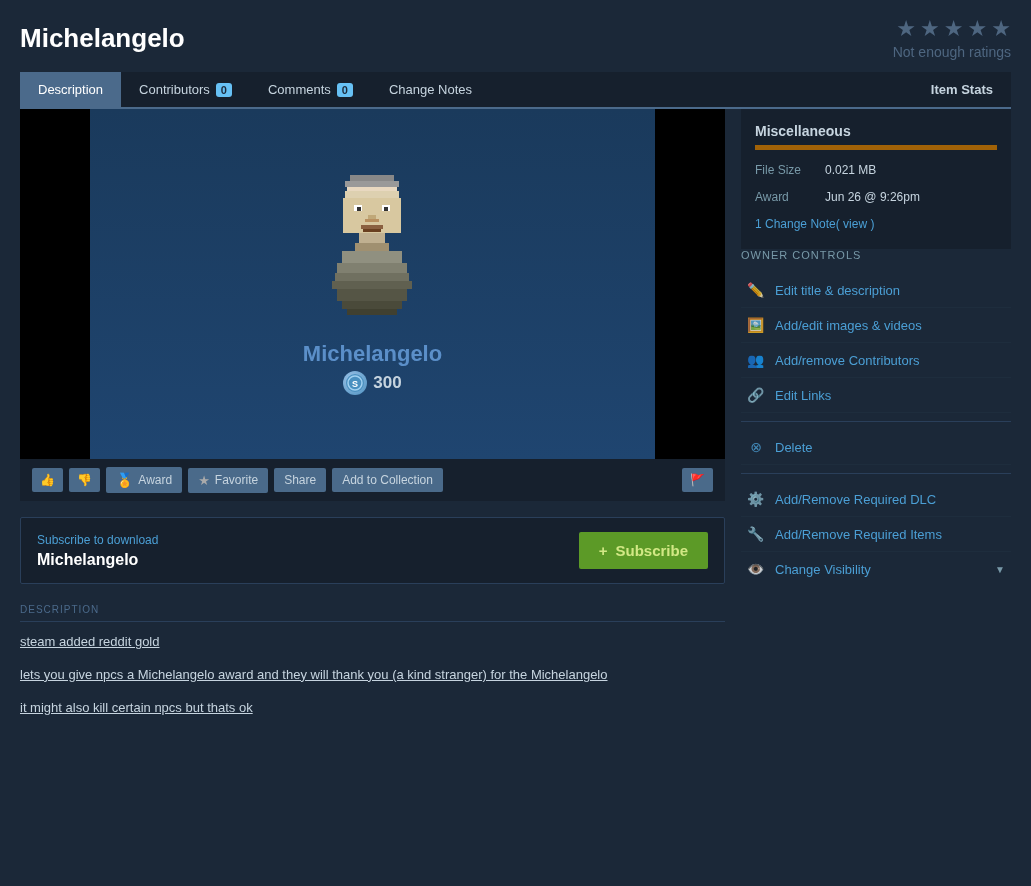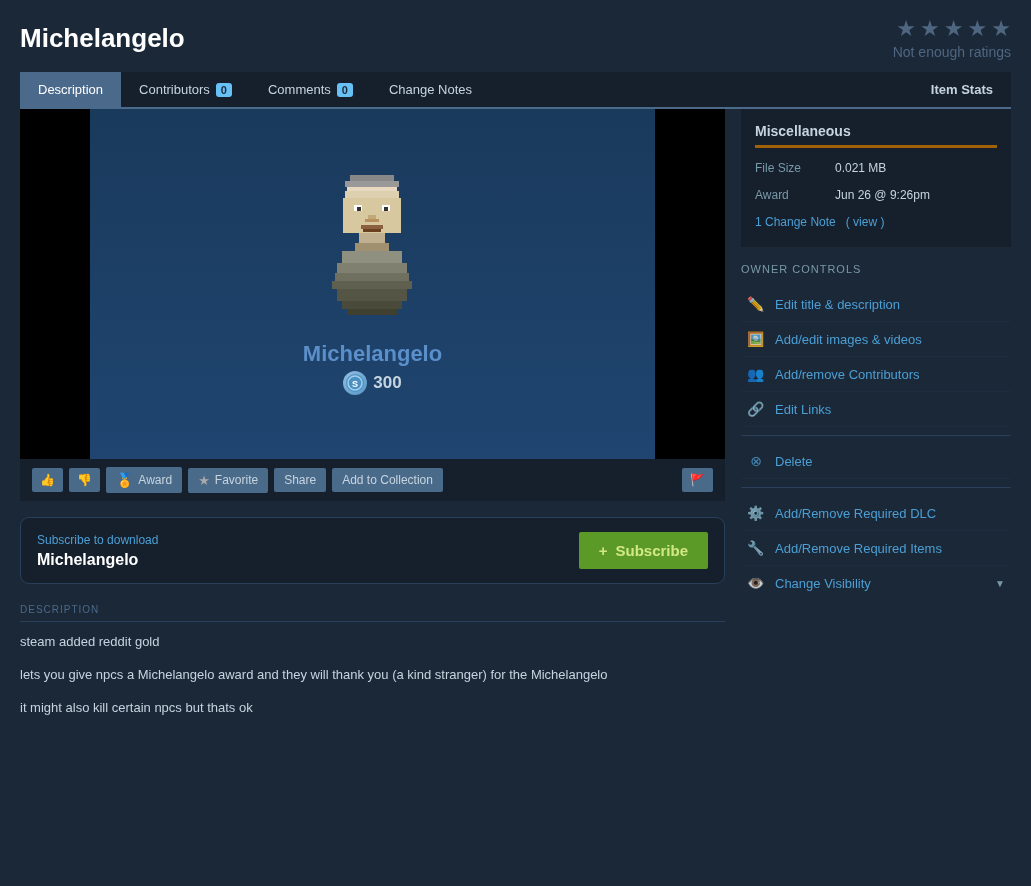--- a/index.html
+++ b/index.html
@@ -175,27 +175,26 @@
       background-color: #16202d;
       padding: 14px;
       margin-top: 0;
     }
 
     .misc-title {
       font-size: 14px;
       font-weight: bold;
       color: #c6d4df;
       margin-bottom: 10px;
-      border-bottom: 3px solid #a16207;
+      border-bottom: 5px solid #a16207;
       padding-bottom: 6px;
     }
 
     .misc-row {
       display: flex;
-      gap: 10px;
       margin-bottom: 4px;
       font-size: 12px;
       margin-top: 13px;
     }
 
     .misc-label {
       color: #7899a8;
       width: 70px;
       flex-shrink: 0;
     }
@@ -213,21 +212,21 @@
 
     
     .subscribe-area {
       background-color: #16202d;
       border: 1px solid #2a3f5a;
       padding: 14px 16px;
       margin-top: 16px;
       display: flex;
       align-items: center;
       justify-content: space-between;
-      border-radius: 9px;
+      border-radius: 2px;
     }
 
     .subscribe-info .subscribe-label {
       color: #4b9fd5;
       font-size: 12px;
       margin-bottom: 4px;
     }
 
     .subscribe-info .subscribe-name {
       color: #ffffff;
@@ -267,25 +266,25 @@
     }
 
     .description-text {
       color: #c6d4df;
       font-size: 13px;
       line-height: 1.6;
     }
 
     .description-text p {
       margin-bottom: 12px;
+      text-decoration: underline;
     }
 
     
     .owner-controls {
-      margin-top: 16px;
     }
 
     .owner-controls-title {
       font-size: 11px;
       letter-spacing: 1px;
       color: #7899a8;
       text-transform: uppercase;
       margin-bottom: 12px;
     }
 

